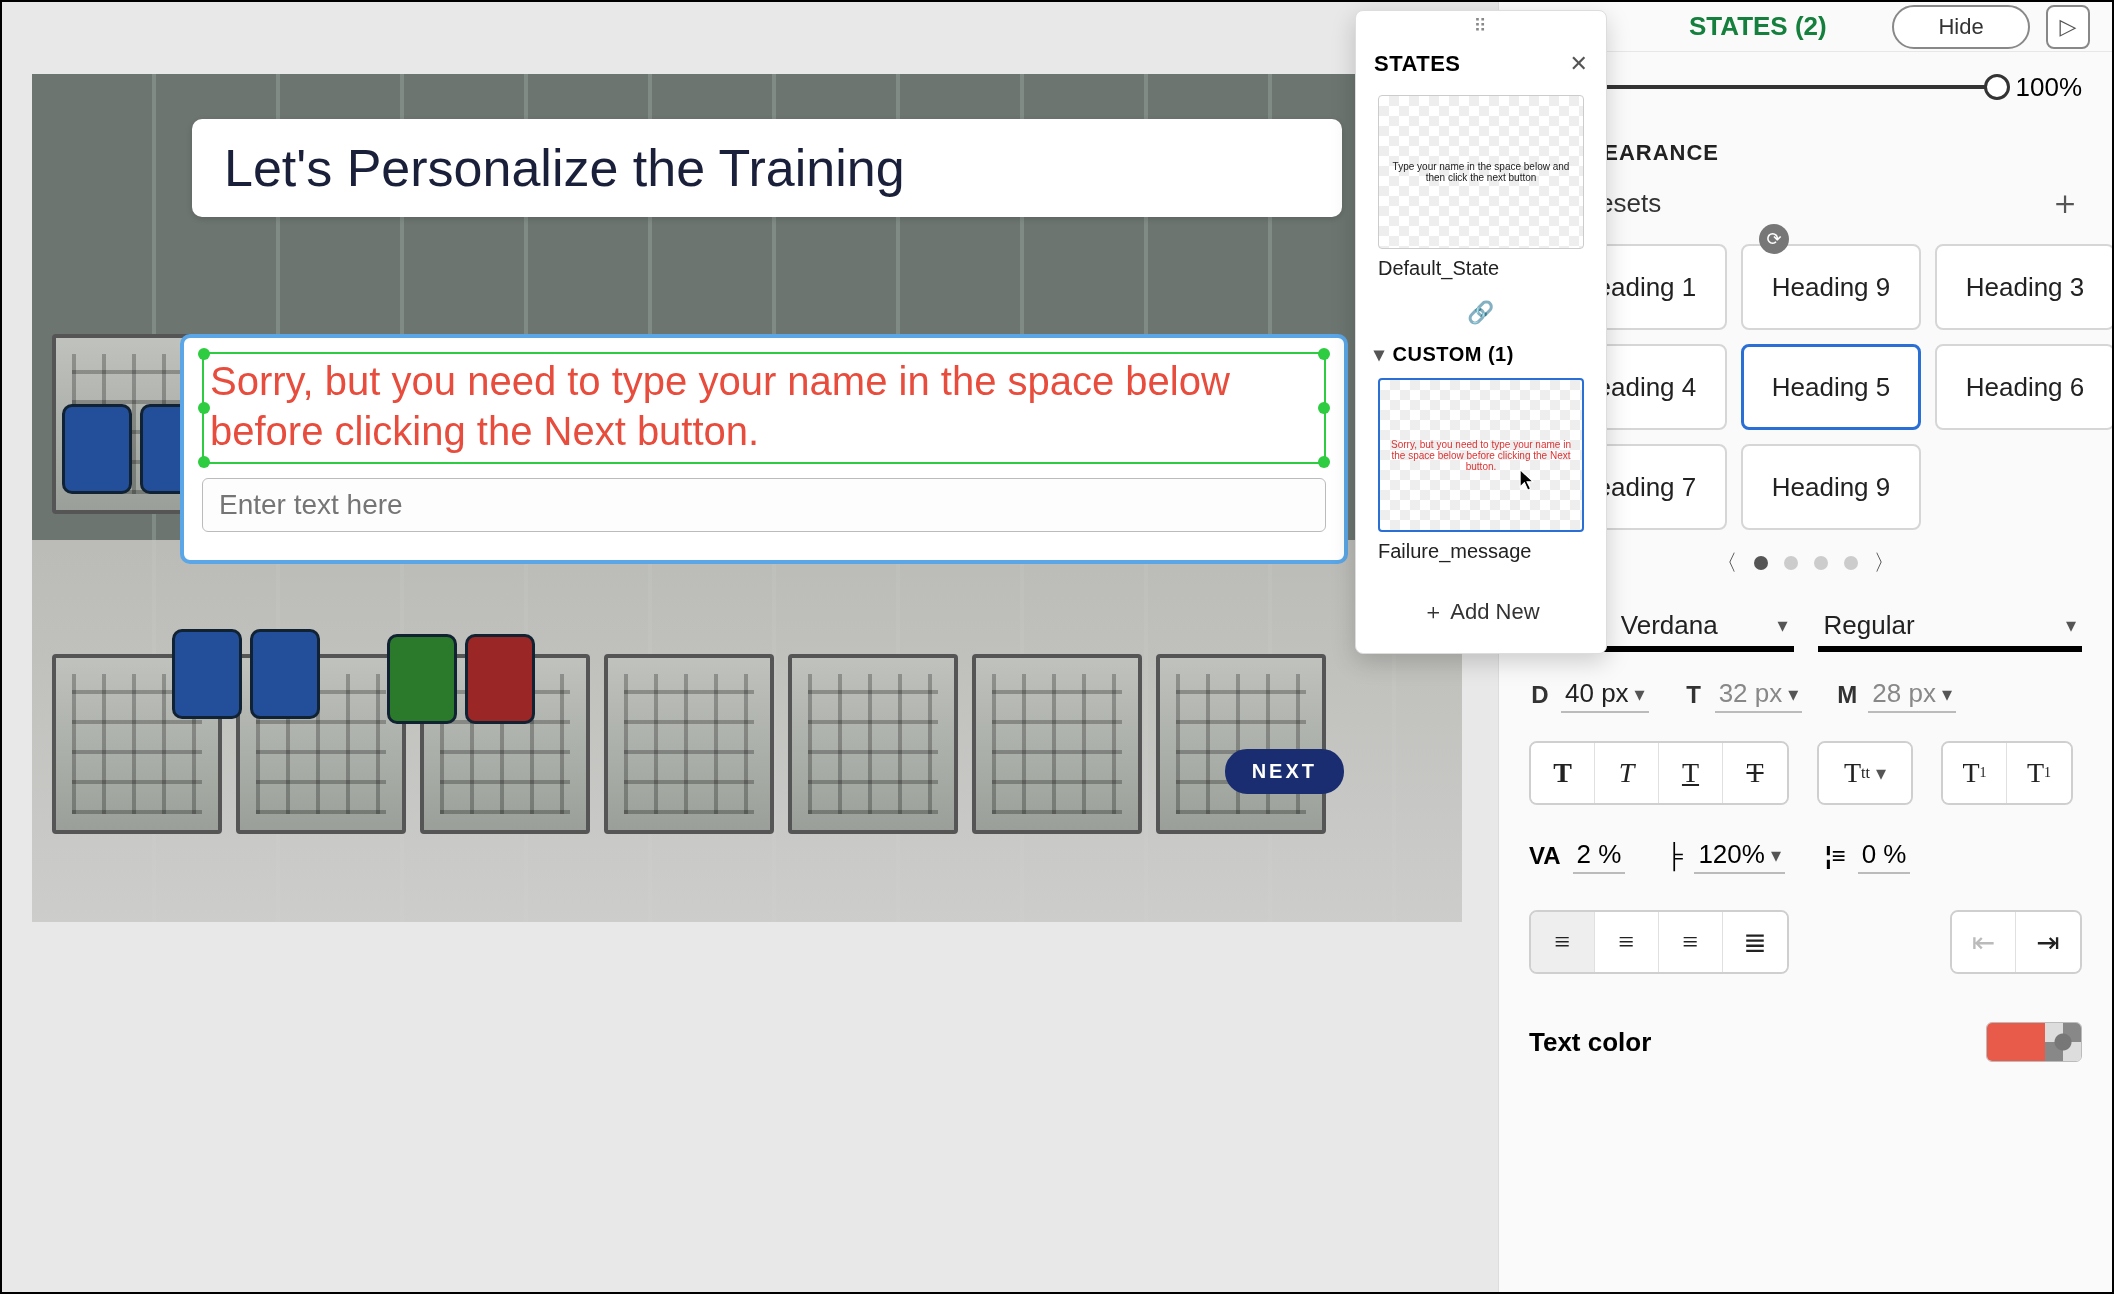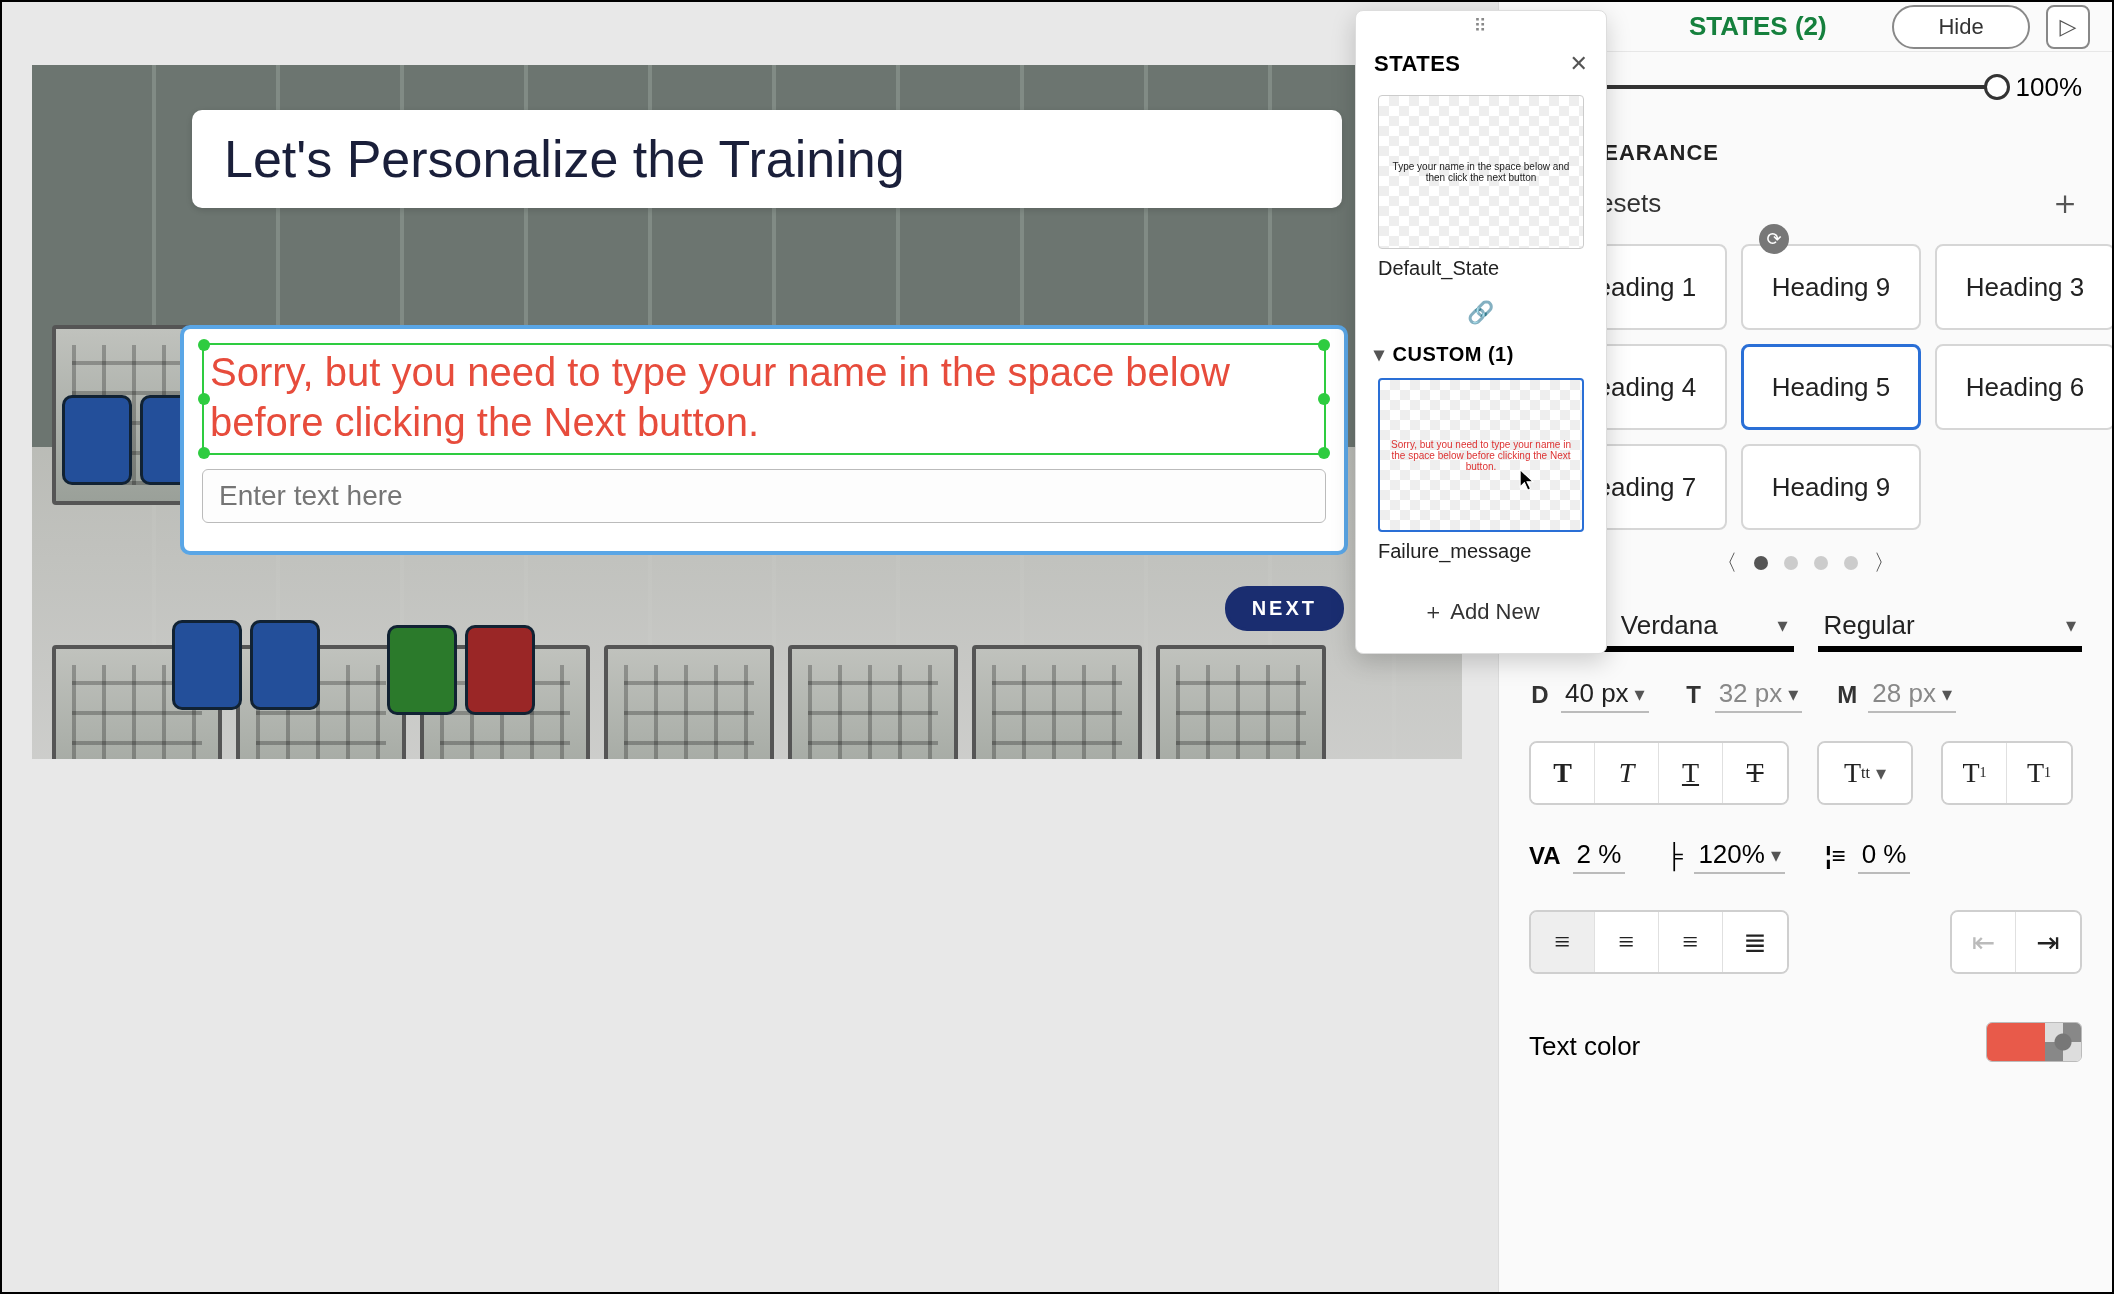--- a/index.html
+++ b/index.html
@@ -15,22 +15,22 @@
 
   
   .canvas-area {
     position: absolute;
     left: 0; top: 0;
     width: 1500px; height: 1294px;
     background: #e8e8e8;
   }
   .slide {
     position: absolute;
-    left: 30px; top: 63px;
-    width: 1430px; height: 694px;
+    left: 30px; top: 72px;
+    width: 1430px; height: 848px;
     background: #888;
     background-image:
       linear-gradient(180deg, rgba(110,115,105,0.0) 0%, rgba(110,115,105,0.0) 55%, rgba(200,200,195,0.85) 55%, rgba(210,210,208,0.95) 100%),
       repeating-linear-gradient(90deg, #6c7570 0 120px, #818b85 120px 124px),
       linear-gradient(180deg, #7a8078 0%, #9ea59b 60%, #c9c9c3 60%, #d2d2cd 100%);
     overflow: hidden;
   }
   
   .bg-row { position:absolute; left:0; right:0; display:flex; gap:14px; padding:0 20px; }
   .bg-row.r1 { top:260px; }
@@ -225,22 +225,22 @@
   .gap { width:28px; }
 
   .spacing-row { display:flex; gap:40px; padding: 18px 30px; align-items:center;}
   .sp-item{display:flex;align-items:center;gap:12px;}
   .sp-icon{font-size:24px;font-weight:700;}
   .sp-val{font-size:26px; border-bottom:2px solid #bbb; padding:2px 4px; display:flex;gap:6px;align-items:center;}
 
   .align-row { display:flex; gap:0; padding: 18px 30px; align-items:center; justify-content:space-between;}
 
   .color-row {
-    display:flex; align-items:flex-end; justify-content:space-between;
-    padding: 30px 30px 10px 30px; font-size:26px;
+    display:flex; align-items:center; justify-content:space-between;
+    padding: 30px 30px 10px 30px; font-size:26px;font-weight:bold;
   }
   .color-swatch{
     width:96px;height:40px;border-radius:6px;display:flex;overflow:hidden;border:1px solid #bbb;
   }
   .swatch-fill{flex:1;background:#e85a4a;}
   .swatch-opts{width:36px;background:
      radial-gradient(circle at 50% 50%, #777 0 8px, transparent 9px),
      conic-gradient(#888 0 25%, #ddd 0 50%, #888 0 75%, #ddd 0 100%);
   }
 

